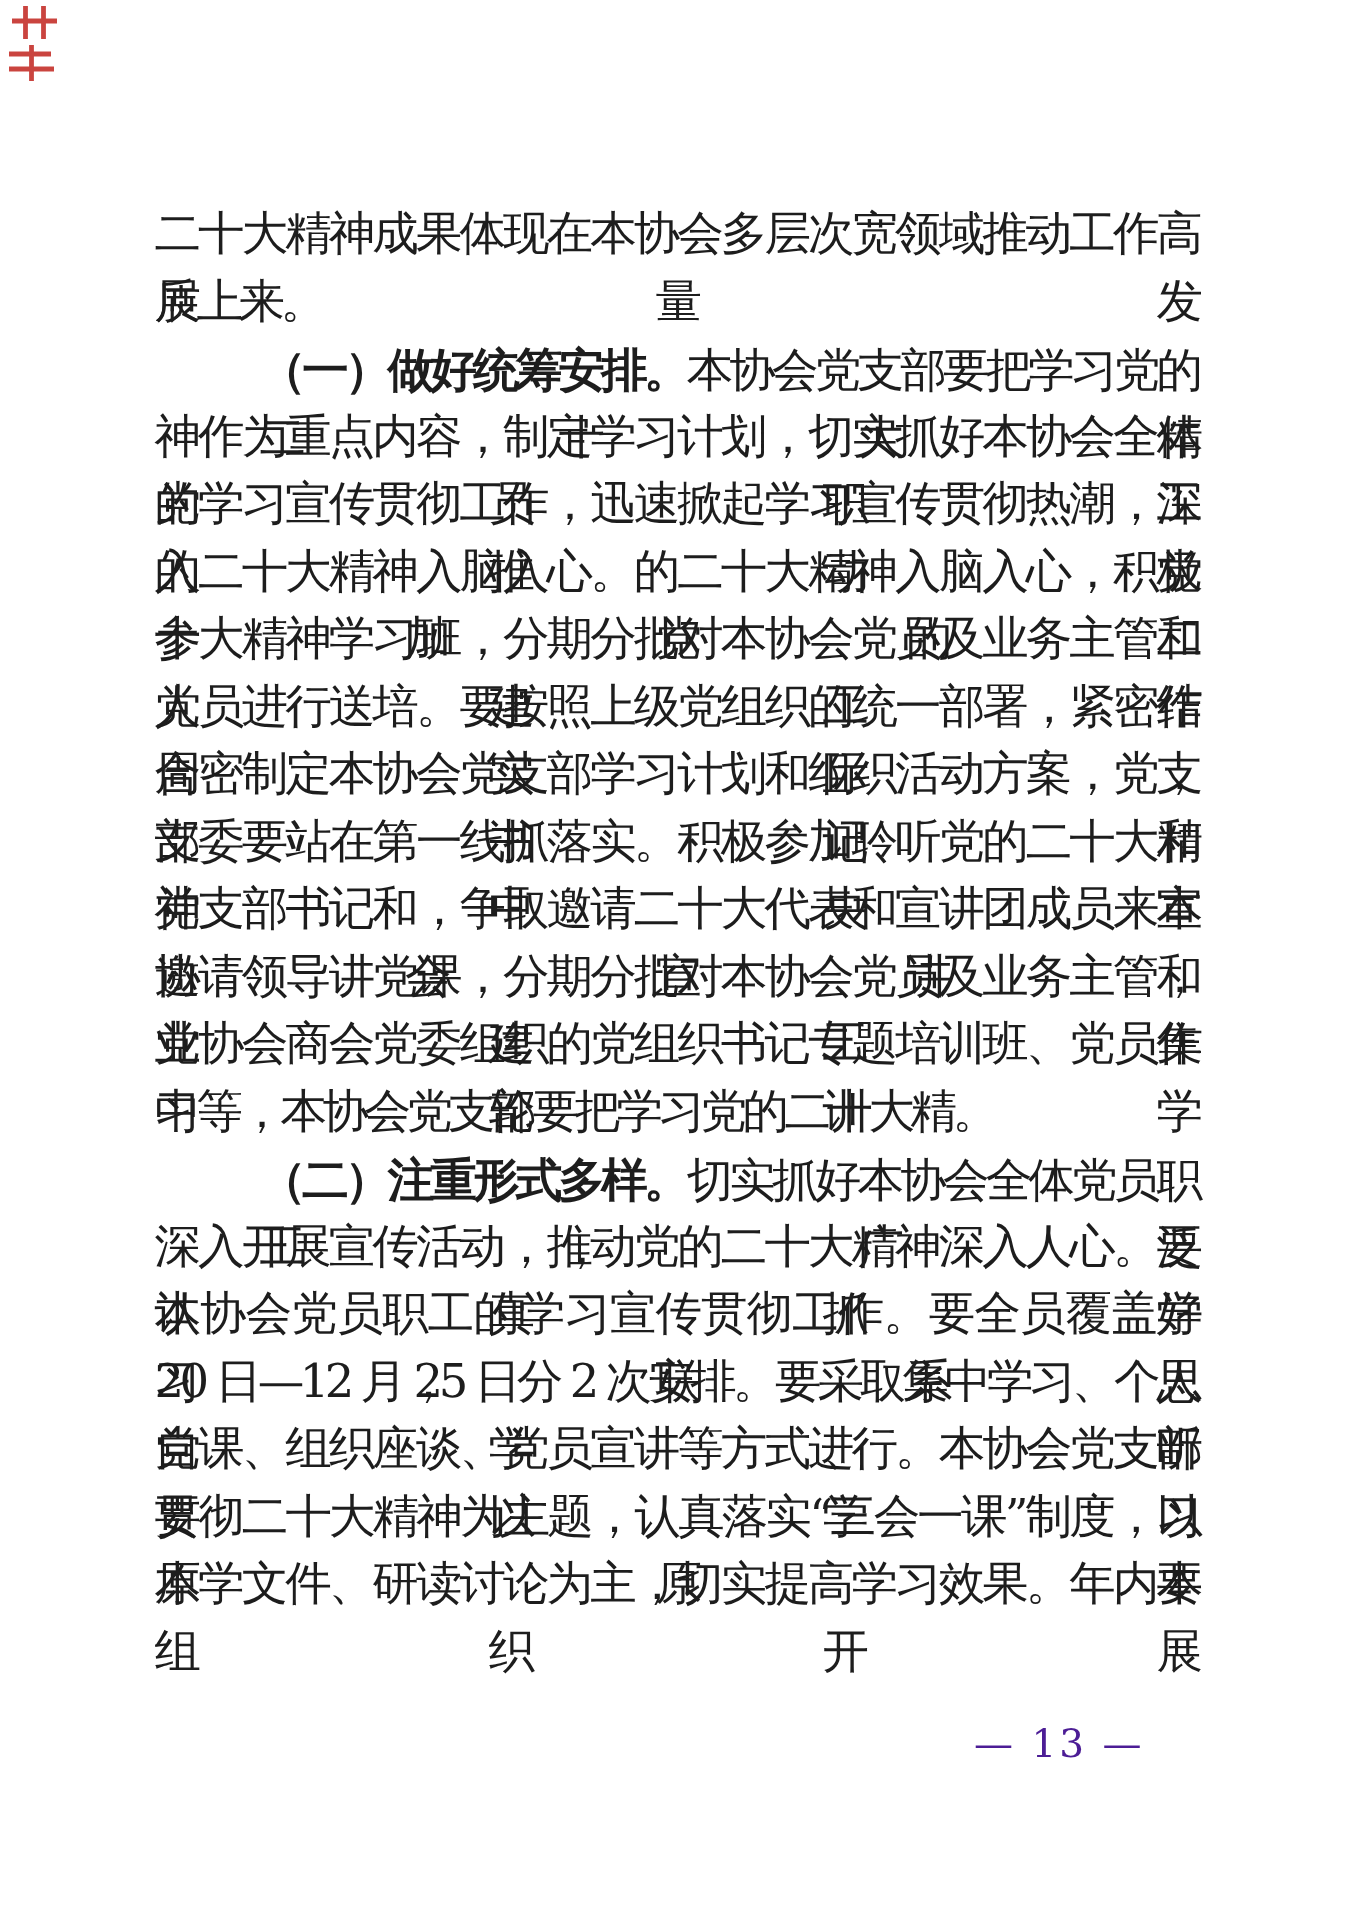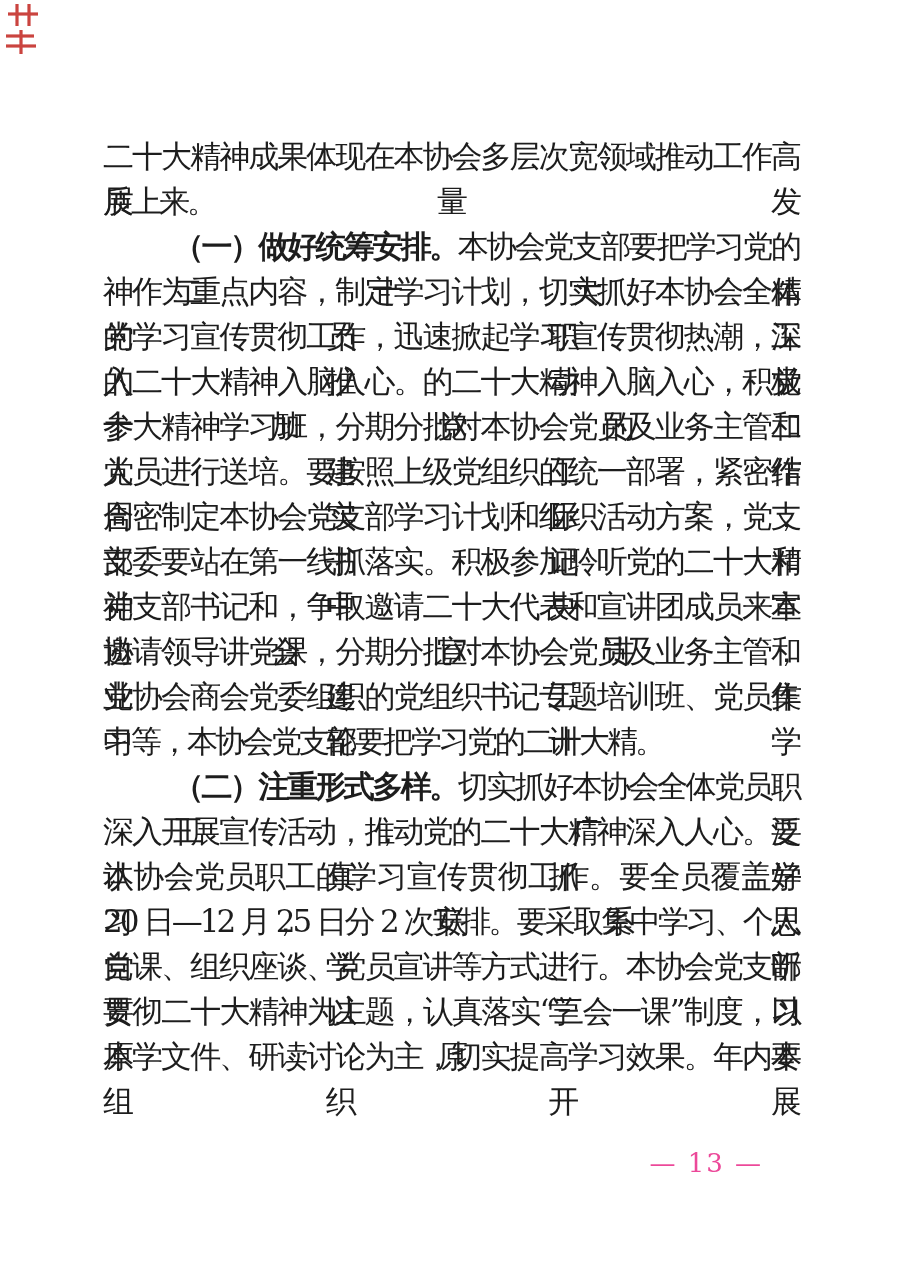--- a/index.html
+++ b/index.html
@@ -37,21 +37,21 @@
     font-weight:700;
     font-family:Liberation Sans, sans-serif;
     letter-spacing:-3px;
   }
   .page-number{
     position:absolute;
     top:1148px;
     right:137px;
     font-size:26px;
     letter-spacing:2px;
-    color:#ec4899;
+    color:#4c1d95;
   }
   .stamp{
     position:absolute;
     pointer-events:none;
   }
   .stamp-1{left:8px;top:2px;}
   .stamp-2{left:6px;top:28px;}
 </style>
 </head>
 <body>

